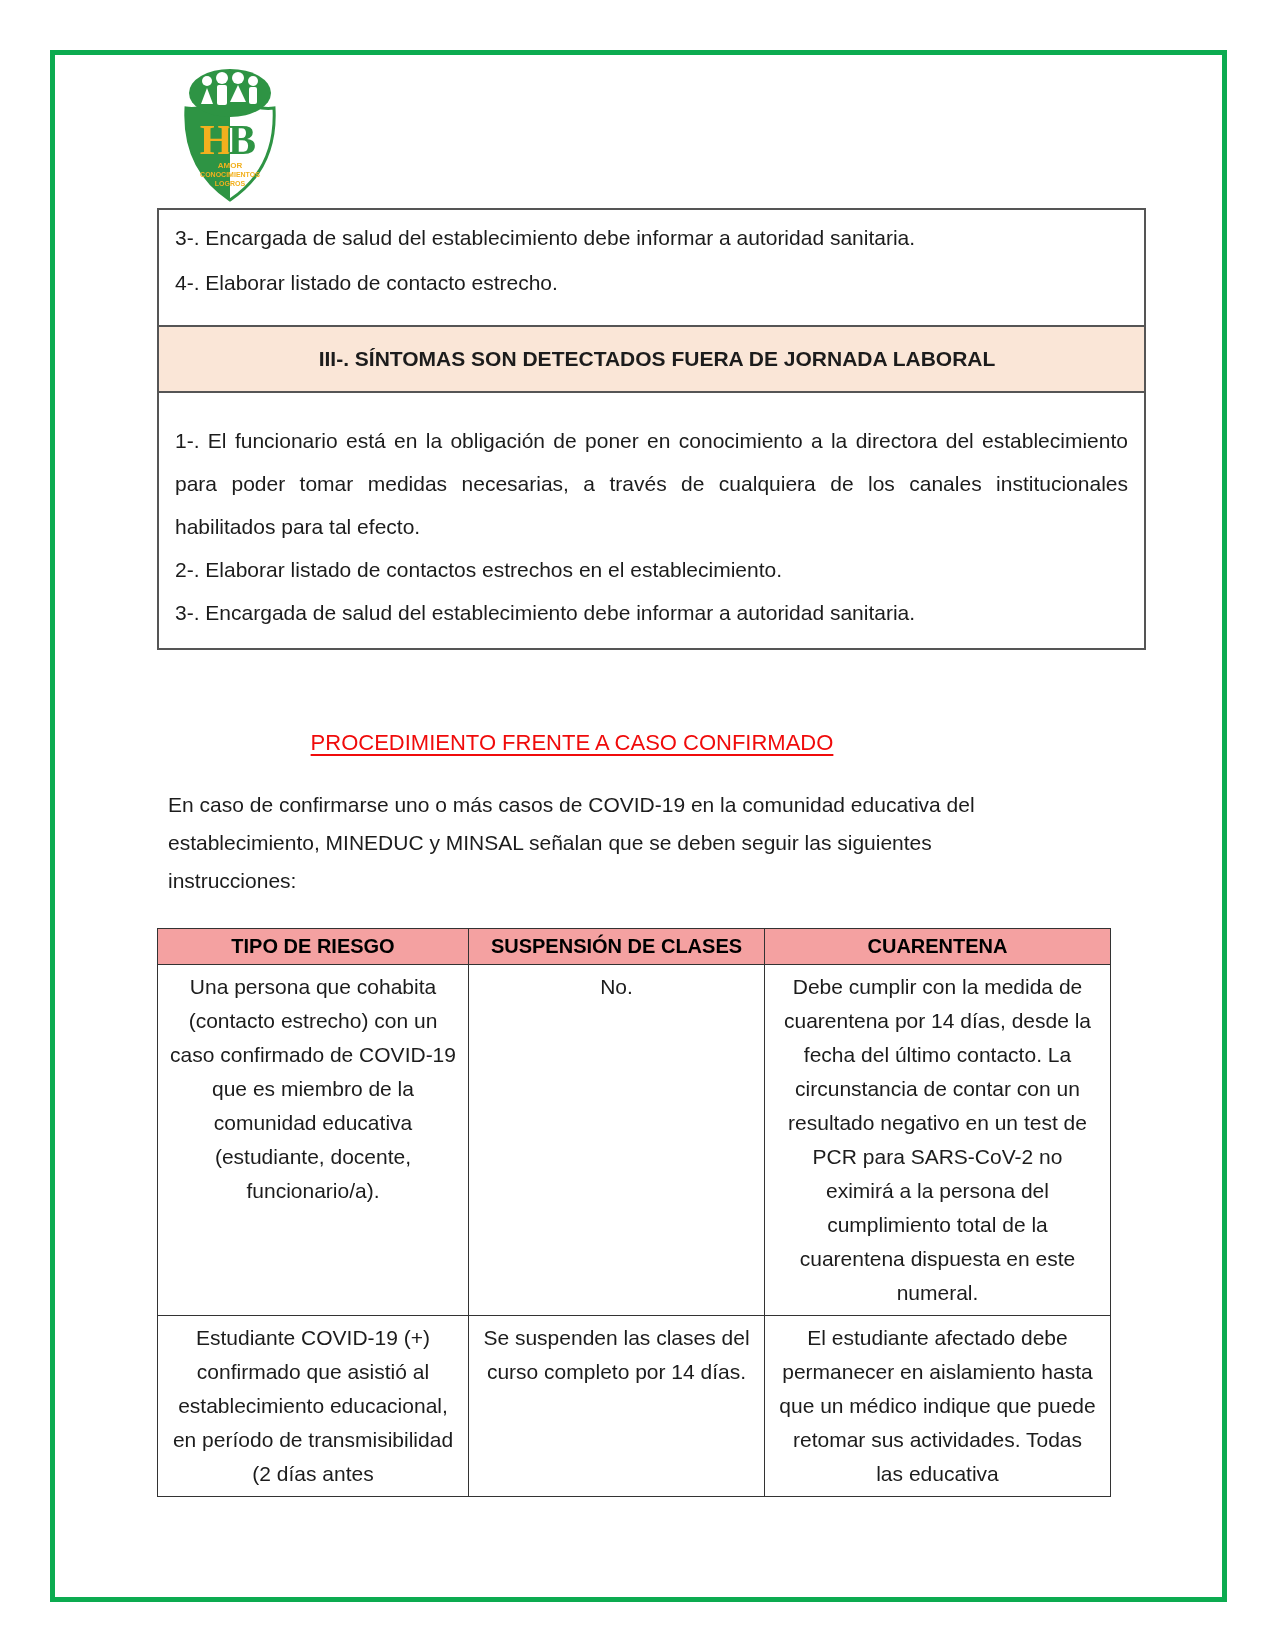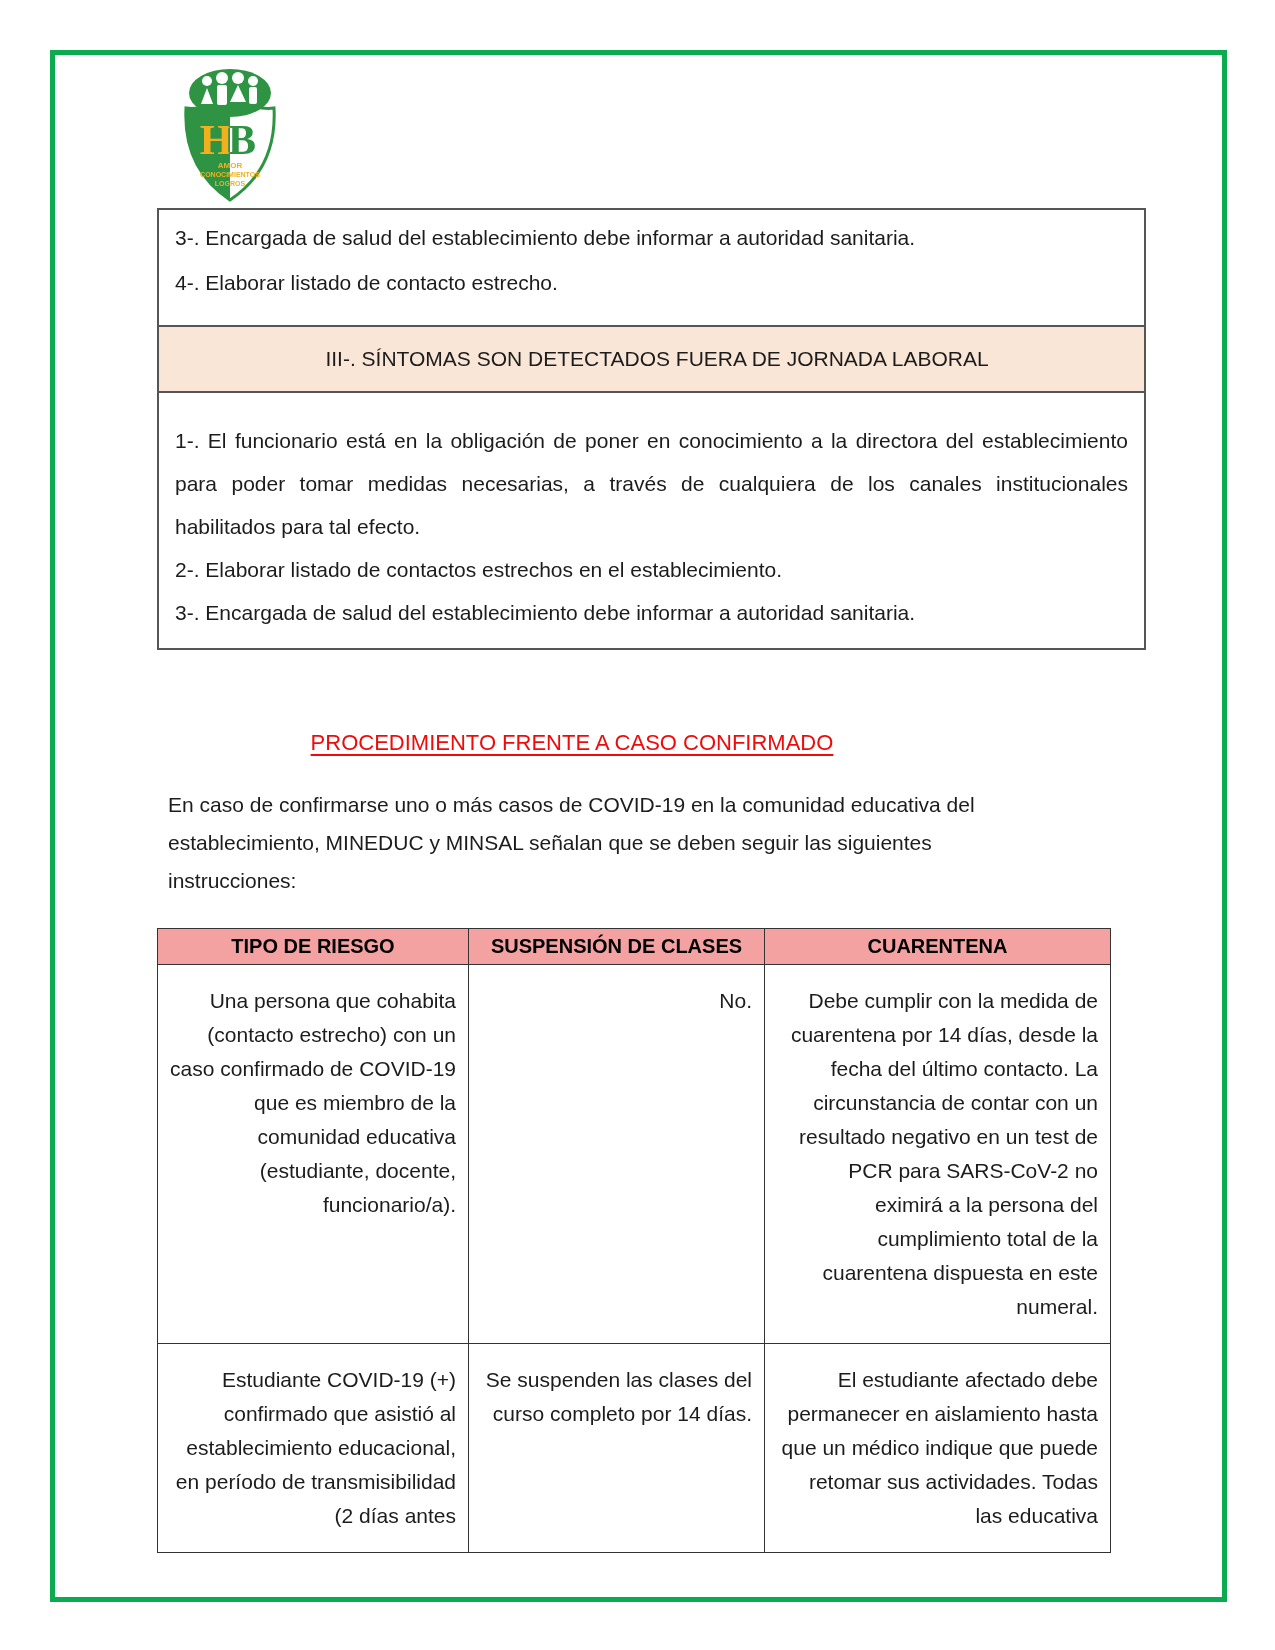--- a/index.html
+++ b/index.html
@@ -23,21 +23,21 @@
     box-sizing:border-box;border:2px solid #555555;background:#fff;
   }
   .t1-rowA{
     box-sizing:border-box;min-height:117px;padding:5px 16px 0 16px;
     font-size:21px;line-height:45px;border-bottom:2px solid #555555;
   }
   .t1-rowA p{margin:0;}
   .t1-rowB{
     box-sizing:border-box;height:66px;
     display:flex;align-items:center;justify-content:center;
-    font-weight:normal;font-size:21px;
+    font-weight:bold;font-size:21px;
     border-bottom:2px solid #555555;text-align:center;padding-left:11px;
   }
   .t1-rowC{
     box-sizing:border-box;padding:26px 16px 14px 16px;
     font-size:21px;line-height:43px;
   }
   .t1-rowC p{margin:0;}
   .t1-rowC p.just{text-align:justify;}
 
   
@@ -59,21 +59,21 @@
     font-size:21px;background:#fff;margin-top:20px;
   }
   .risk th,.risk td{
     border:1.5px solid #333333;box-sizing:border-box;
   }
   .risk th{
     height:36px;font-size:20px;font-weight:bold;text-align:center;
     padding:2px 4px;color:#000;
   }
   .risk td{
-    vertical-align:top;padding:19px 12px;line-height:34px;text-align:right;
+    vertical-align:top;padding:5px 12px;line-height:34px;text-align:center;
   }
   .risk tr.row1 td{height:347px;}
   .risk tr.row2 td{height:178px;}
 </style>
 </head>
 <body>
 
 <div id="page">
 
   <div class="frame"></div>

